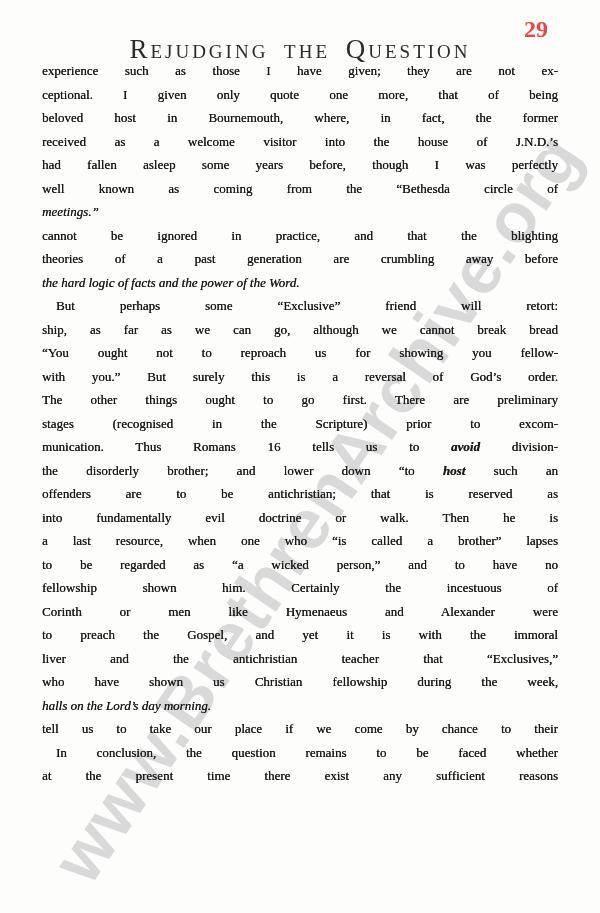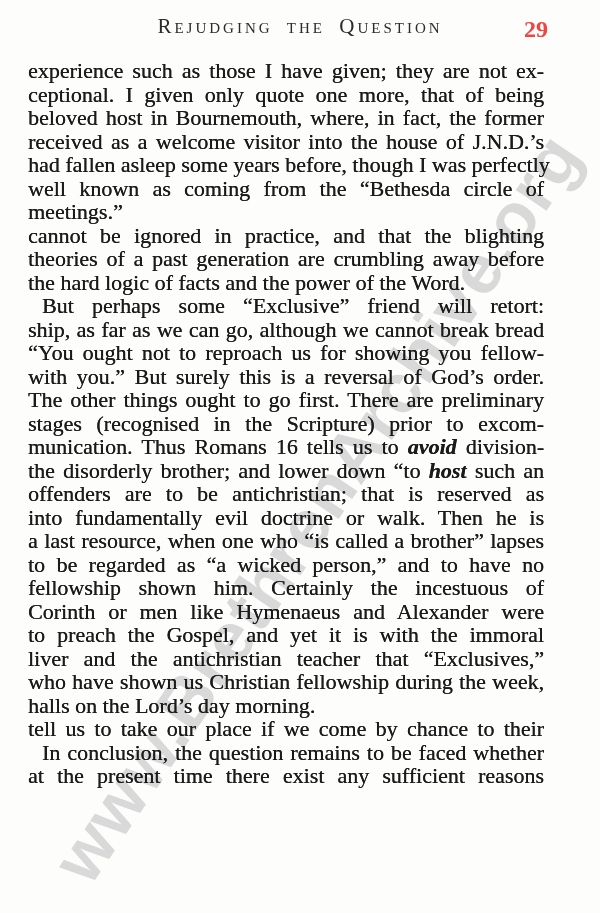--- a/index.html
+++ b/index.html
@@ -22,60 +22,60 @@
     font-weight: bold;
     font-size: 70px;
     letter-spacing: 1px;
     color: #d9d9d9;
     white-space: nowrap;
     z-index: 1;
     user-select: none;
   }
   .running-head {
     position: absolute;
-    top: 14px;
+    top: 34px;
     left: 0;
     width: 100%;
     text-align: center;
     font-variant: small-caps;
-    font-size: 21px;
+    font-size: 27px;
     letter-spacing: 3px;
     word-spacing: 6px;
     color: #2b2b2b;
     z-index: 2;
   }
   .page-number {
     position: absolute;
     top: 16px;
     right: 52px;
     font-size: 24px;
     font-weight: bold;
     color: #ef4444;
     z-index: 2;
   }
   .body-text {
     position: absolute;
-    left: 28px;
+    left: 42px;
     top: 59px;
     width: 516px;
-    font-size: 22px;
+    font-size: 13px;
     color: #1b1b1b;
     z-index: 2;
     text-shadow: 0.2px 0 0 currentColor;
   }
   .para { margin: 0; }
   .line {
     height: 23.5px;
     line-height: 23.5px;
     text-align: justify;
     text-align-last: justify;
     text-justify: inter-word;
     white-space: nowrap;
   }
-  .line.no-justify { text-align-last: left; }
+  .line.no-justify { text-align-last: left; font-style: italic; }
   .line.indent { text-indent: 14px; }
   .line i { font-style: italic; font-weight: bold; }
 </style>
 </head>
 <body>
 
 <div class="page">
   <div class="watermark">www.BrethrenArchive.org</div>
 
   <div class="running-head">Rejudging the Question</div>

